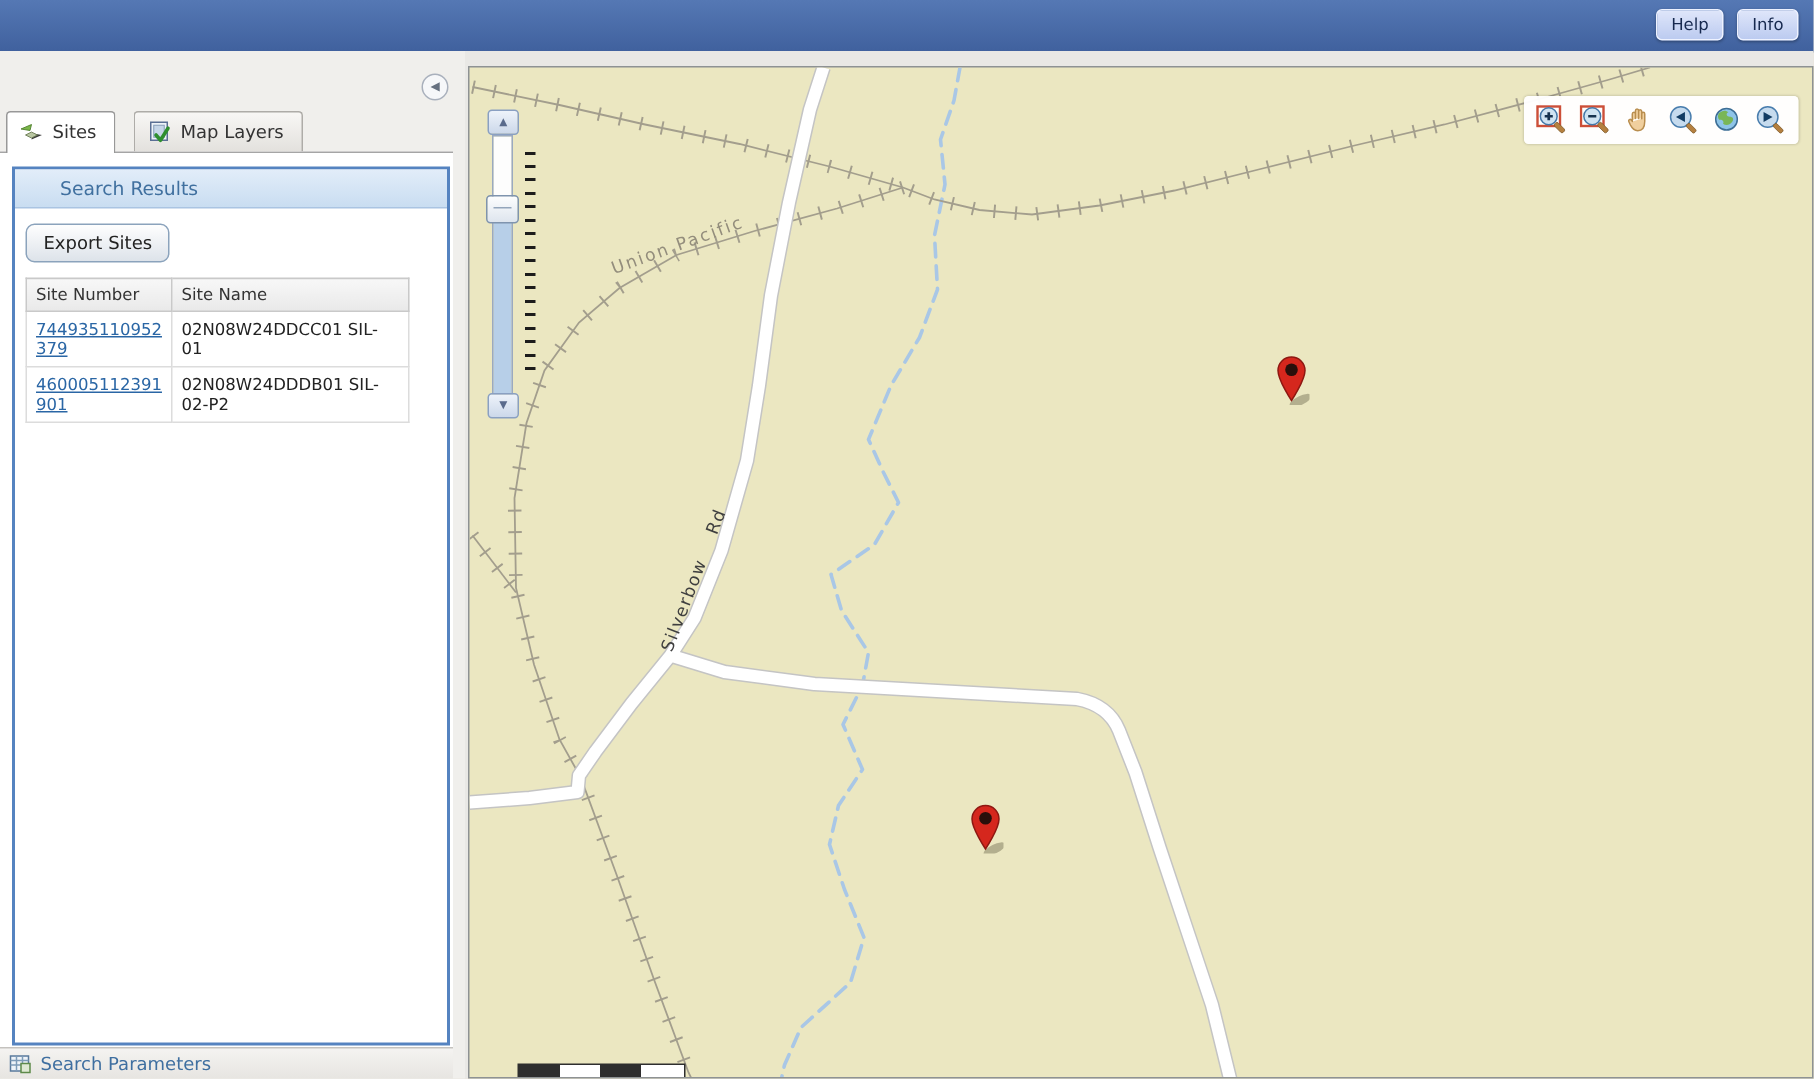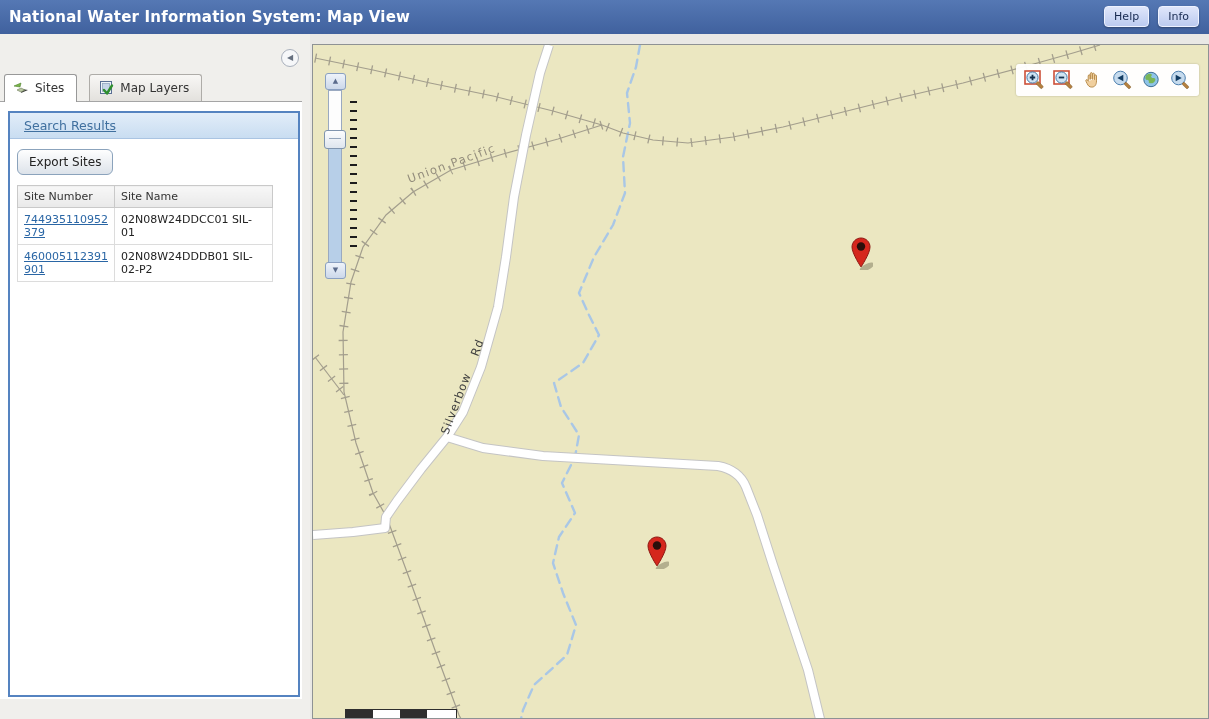--- a/index.html
+++ b/index.html
@@ -23,21 +23,21 @@
   .tab{display:flex;align-items:center;gap:6px;font-size:12px;color:#333;
     background:linear-gradient(#f8f7f5,#e3e1dd);border:1px solid #aeaca8;border-bottom:none;
     border-radius:3px 3px 0 0;padding:5px 12px 5px 8px;cursor:pointer;}
   .tab.active{background:#fff;border-color:#989898;padding-bottom:6px;position:relative;top:1px;}
   .ticon{display:inline-block;width:16px;height:16px;}
   .tabpane{position:absolute;left:0;top:67px;right:8px;bottom:20px;background:#fff;
     border-top:1px solid #a5a5a5;}
   
   .panel{position:absolute;left:8px;top:9px;right:2px;bottom:2px;border:2px solid #5583c0;background:#fff;}
   .panel-h{height:25px;line-height:25px;background:linear-gradient(#e2edf9,#c9ddf1);
-    border-bottom:1px solid #aac4e2;color:#40709f;font-size:12.5px;padding-left:14px;text-decoration:underline;}
+    border-bottom:1px solid #aac4e2;color:#40709f;font-size:12.5px;padding-left:30px;}
   .panel-b{padding:6px 5px;}
   .export{font-size:12px;color:#222;background:linear-gradient(#fefefe,#dde3ea);
     border:1px solid #8ba3bc;border-radius:6px;padding:5px 11px;margin:4px 0 10px 2px;cursor:pointer;
     font-family:"DejaVu Sans",sans-serif;text-align:right;}
   table.sites{border-collapse:collapse;width:256px;font-size:11px;margin-left:2px;}
   table.sites th{font-weight:normal;text-align:left;color:#333;
     background:linear-gradient(#f7f7f7,#e9e9e9);border-bottom:2px solid #c6c6c6;
     padding:4px 6px;}
   table.sites,table.sites td,table.sites th{border:1px solid #c9c9c9;}
   table.sites td{padding:5px 6px;color:#222;border-color:#dcdcdc;background:#fff;}
@@ -74,21 +74,20 @@
   
   .scalebar{position:absolute;left:32px;top:664px;width:110px;height:12px;border:1px solid #2e2e2e;
     background:linear-gradient(to right,#2e2e2e 0 27px,#fff 27px 54px,#2e2e2e 54px 81px,#fff 81px 108px);}
   .maplabel{fill:#938d7c;font-size:11.5px;letter-spacing:1.5px;}
   .roadlabel{fill:#3f3f3f;font-size:11.5px;letter-spacing:1px;word-spacing:14px;}
 </style>
 </head>
 <body>
 
 <div class="header">
-  <div class="title">National Water Information System: Map View</div>
   <div class="hbtns">
     <button class="hbtn">Help</button>
     <button class="hbtn">Info</button>
   </div>
 </div>
 
 <div class="content">
 
   <div class="sidebar">
     <div class="collapse">
@@ -138,20 +137,30 @@
               <tr>
                 <td class="num"><a class="sitelink" href="#">460005112391901</a></td>
                 <td>02N08W24DDDB01 SIL-02-P2</td>
               </tr>
             </tbody>
           </table>
         </div>
       </div>
     </div>
 
+    <div class="accordion">
+      <span style="display:inline-block;width:15px;height:13px;">
+        <svg width="15" height="13" viewBox="0 0 15 13">
+          <rect x="1" y="1" width="12" height="10" fill="#eef3f8" stroke="#5a7a9c"></rect>
+          <path d="M1,4 h12 M1,7 h12 M5,1 v10 M9,1 v10" stroke="#7e9cb8" stroke-width="1"></path>
+          <rect x="8" y="6" width="6" height="6" fill="#dfe9d4" stroke="#5e8a4a"></rect>
+        </svg>
+      </span>
+      <span>Search Parameters</span>
+    </div>
   </div>
 
   <div class="map">
     <svg class="basemap" width="896" height="674" viewBox="0 0 896 674">
 
       <path d="M327,0 L323,22 314,48 317,78 310,112 312,148 300,180 281,212 266,248 276,270 286,290 270,318 241,338 248,362 266,390 262,412 249,438 262,468 246,492 240,518 250,548 263,580 254,610 221,640 210,665 208,674" fill="none" stroke="#a9c7e6" stroke-width="2.4" stroke-dasharray="9 6" stroke-linecap="round" stroke-linejoin="round"></path>
 
       <g stroke="#a39e8d" fill="none">
         <path d="M2,13 L60,25 117,38 180,51 240,66 289,80 310,88 340,95 375,98 420,92 470,82 530,67 590,52 650,38 710,22 760,8 787,0" stroke-width="1.2"></path>
         <path d="M2,13 L60,25 117,38 180,51 240,66 289,80 310,88 340,95 375,98 420,92 470,82 530,67 590,52 650,38 710,22 760,8 787,0" stroke-width="9" stroke-dasharray="1.3 13"></path>

